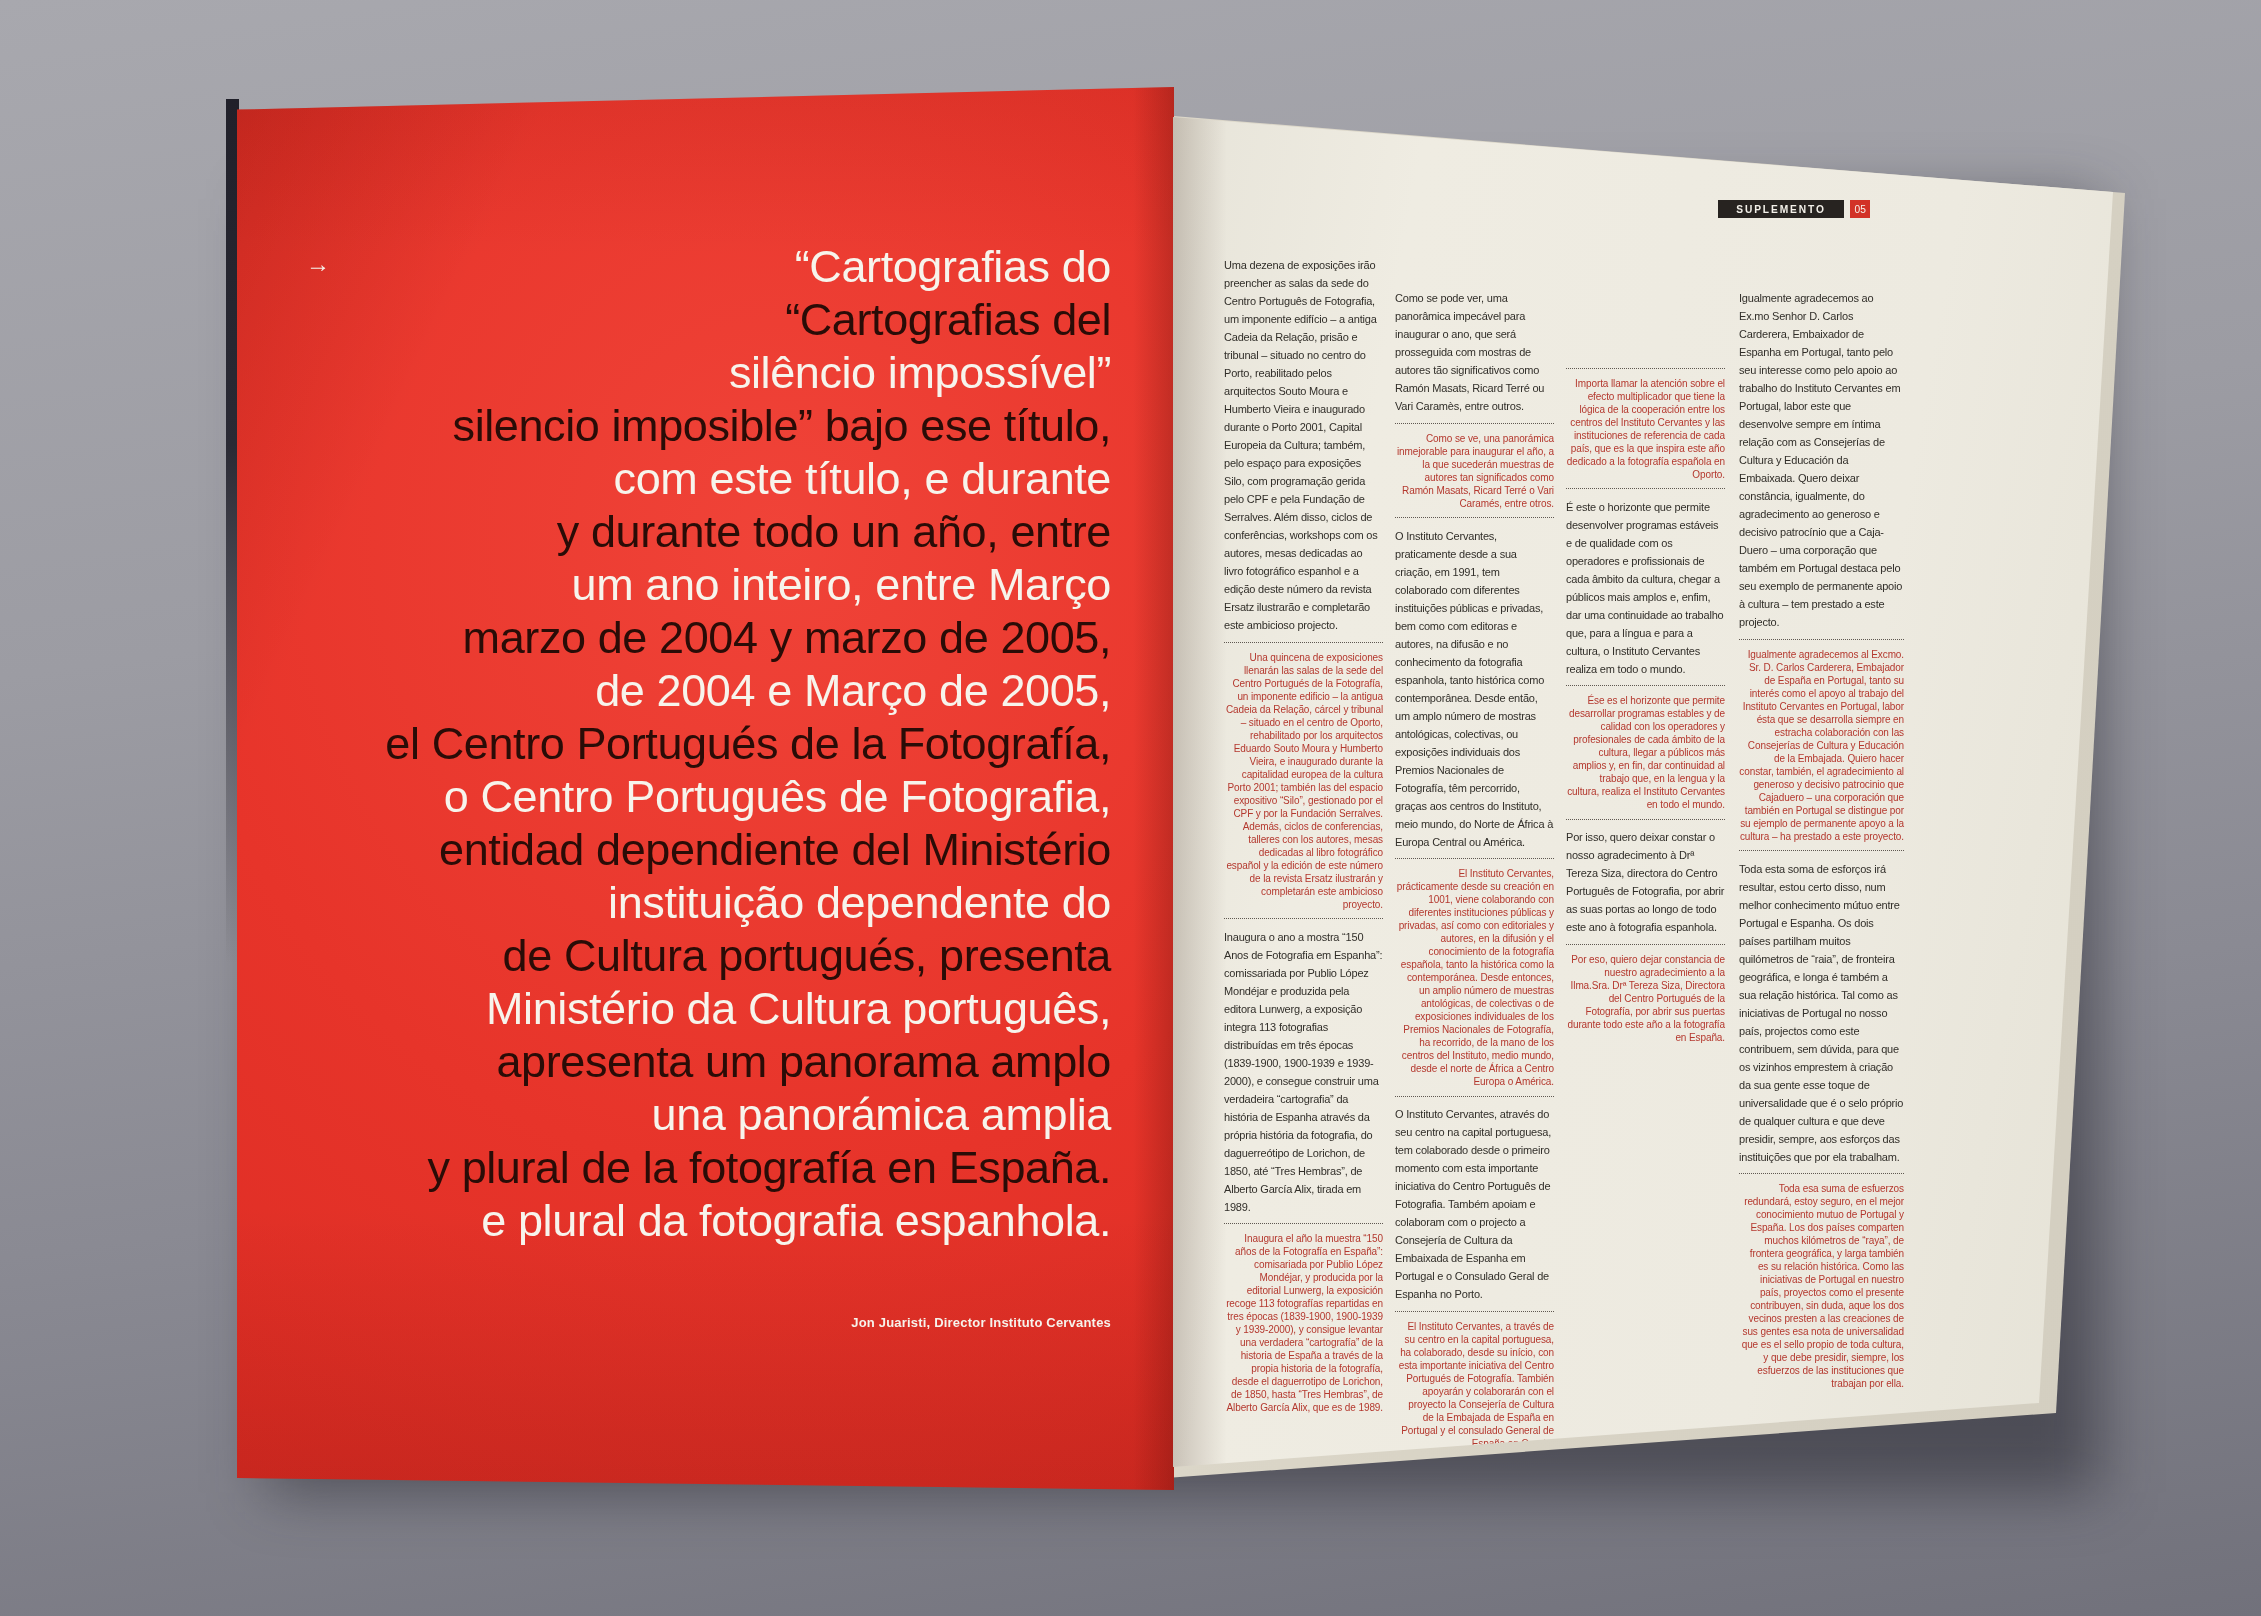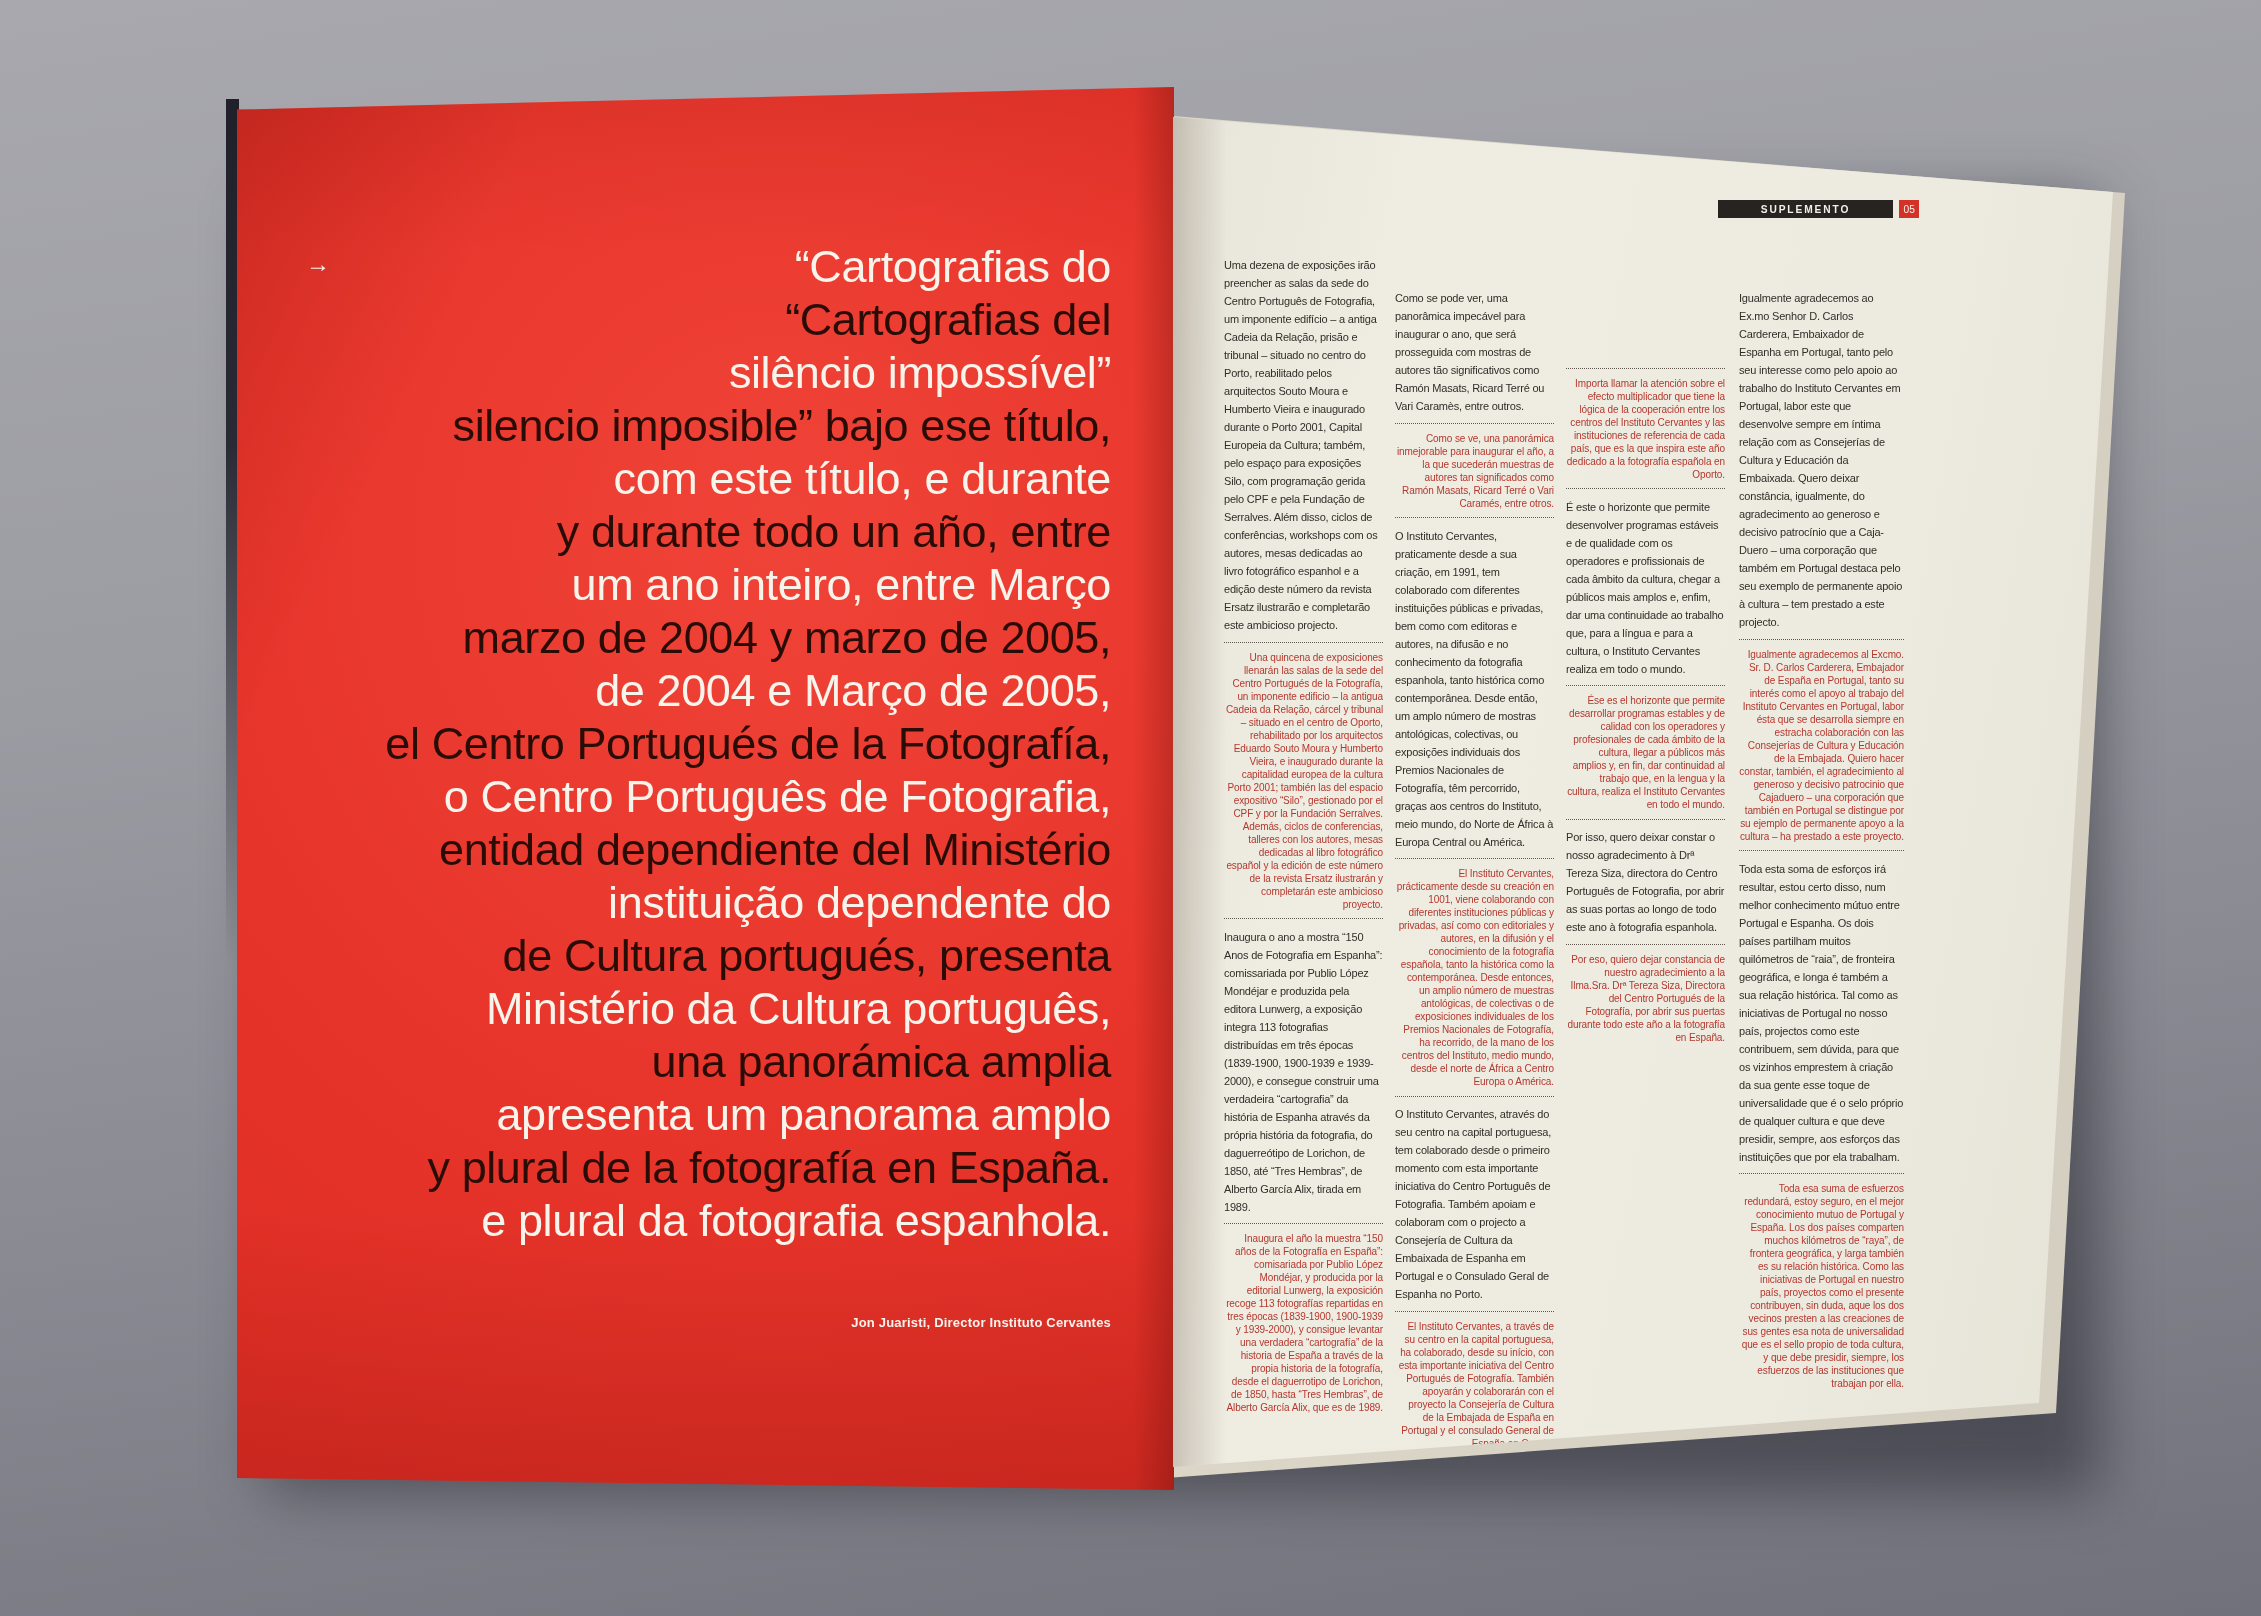--- a/index.html
+++ b/index.html
@@ -57,21 +57,21 @@
       linear-gradient(100deg,#e7e4d9 0%,#efece2 22%,#edeae0 68%,#e5e2d6 100%);
   }
   .page-right .spine-shade{
     position:absolute;left:0;top:0;bottom:0;width:54px;
     background:linear-gradient(to right,rgba(70,48,34,0.22),rgba(70,48,34,0));
   }
   .badge{
     position:absolute;left:545px;top:113px;height:18px;display:flex;gap:6px;align-items:stretch;
   }
   .badge .bar{
-    width:175px;background:#272320;color:#f3f0e9;display:flex;align-items:center;justify-content:center;
+    width:126px;background:#272320;color:#f3f0e9;display:flex;align-items:center;justify-content:center;
     font-size:10.2px;font-weight:700;letter-spacing:1.9px;
   }
   .badge .num{
     width:20.3px;background:#d23227;color:#f6f3ec;display:flex;align-items:center;justify-content:center;
     font-size:10.2px;font-weight:400;
   }
   .col{position:absolute;}
   .col p{margin:0;}
   .pt{
     font-size:11px;line-height:18px;letter-spacing:-0.2px;color:#312e29;
@@ -103,22 +103,22 @@
       <div class="hl">y durante todo un año, entre</div>
       <div class="hl">um ano inteiro, entre Março</div>
       <div class="hl">marzo de 2004 y marzo de 2005,</div>
       <div class="hl">de 2004 e Março de 2005,</div>
       <div class="hl">el Centro Portugués de la Fotografía,</div>
       <div class="hl">o Centro Português de Fotografia,</div>
       <div class="hl">entidad dependiente del Ministério</div>
       <div class="hl">instituição dependente do</div>
       <div class="hl">de Cultura portugués, presenta</div>
       <div class="hl">Ministério da Cultura português,</div>
+      <div class="hl">apresenta um panorama amplo</div>
       <div class="hl">una panorámica amplia</div>
-      <div class="hl">apresenta um panorama amplo</div>
       <div class="hl">y plural de la fotografía en España.</div>
       <div class="hl">e plural da fotografia espanhola.</div>
     </div>
     <div class="signature">Jon Juaristi, Director Instituto Cervantes</div>
   </div>
 
   <div class="page-right">
     <div class="spine-shade"></div>
 
     <div class="badge">

